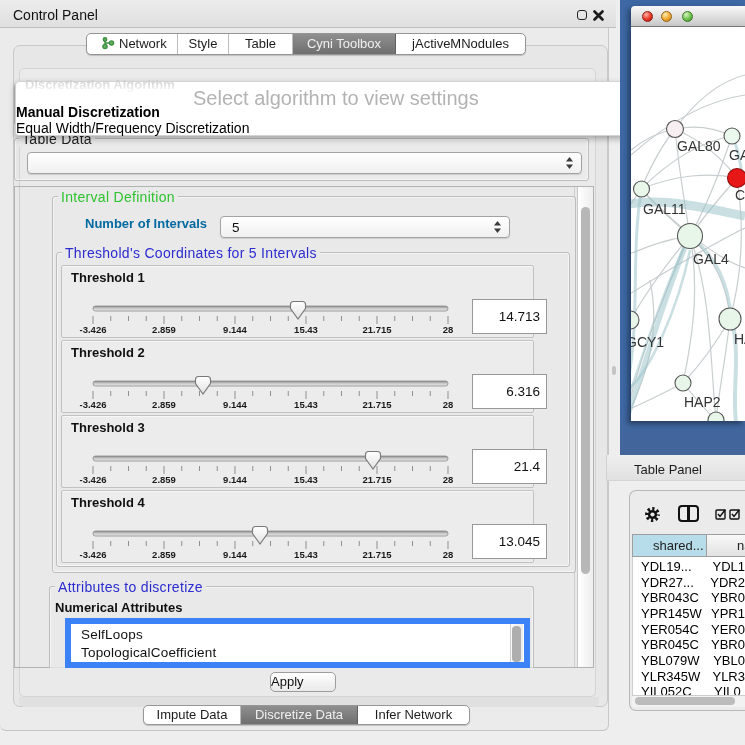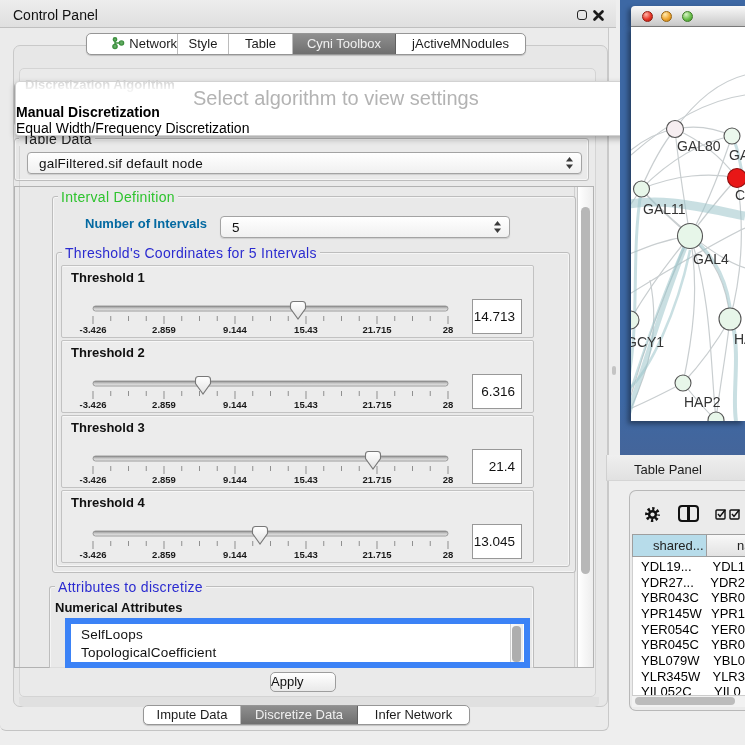--- a/index.html
+++ b/index.html
@@ -8,21 +8,21 @@
 .glabel{position:absolute;font-size:14px;letter-spacing:.3px;line-height:14px;background:#eaeaea;padding:0 3px;color:#222}
 .combo{position:absolute;background:linear-gradient(#ffffff,#f0f0f0);border:1px solid #a3a3a3;border-radius:4px;font-size:13px;color:#111;box-shadow:0 1px 1px rgba(0,0,0,.12)}
 .combo span{position:absolute;left:11px;top:3px;font-size:13.5px;letter-spacing:.2px}
 .updn{position:absolute;right:7px;top:4px}
 .tabbar{position:absolute;display:flex;background:#fff;border:1px solid #969696;border-radius:5px;overflow:hidden;font-size:13px;color:#1c1c1c;text-align:center;box-shadow:0 1px 1px rgba(0,0,0,.18)}
 .tab{border-right:1px solid #bcbcbc;white-space:nowrap}
 .tab:last-child{border-right:none}
 .tabsel{background:linear-gradient(#8f8f8f,#6f6f6f);color:#f0f0f0;border-right-color:#606060}
 .tpanel{position:absolute;left:61px;width:473px;height:73px;border:1px solid #c2c2c2;border-radius:2px;background:#ececec;box-shadow:inset 0 1px 0 rgba(255,255,255,.6)}
 .tptitle{position:absolute;left:9px;top:4px;font-size:13px;font-weight:bold;color:#101010}
-.valbox{position:absolute;left:410px;top:33px;width:50px;height:35px;background:#fff;border:1px solid #989898;font-size:13.5px;color:#111;display:flex;align-items:center;justify-content:flex-end;padding-right:6px}
+.valbox{position:absolute;left:410px;top:33px;width:75px;height:35px;background:#fff;border:1px solid #989898;font-size:13.5px;color:#111;display:flex;align-items:center;justify-content:flex-end;padding-right:6px}
 .b{font-weight:bold}
 .row{display:flex;height:15.66px;line-height:15.7px;font-size:13px;color:#000}
 .c1{width:75px;padding-left:8px}
 .c2{padding-left:6px}
 </style></head><body>
 <div id="stage">
 
 <svg width="0" height="0" style="position:absolute">
       <defs>
 <linearGradient id="trackg" x1="0" y1="0" x2="0" y2="1">
@@ -78,42 +78,41 @@
 <div class="abs" style="left:13px;top:6.5px;font-size:14px;color:#111">Control Panel</div>
 <div class="abs" style="left:577px;top:10px;width:10px;height:10px;border:1.7px solid #222;border-radius:3px"></div>
 <svg class="abs" style="left:592px;top:9px" width="13" height="13">
       <path d="M2.5,2.5 L10.5,10.5 M10.5,2.5 L2.5,10.5" stroke="#1b1b1b" stroke-width="2.7" stroke-linecap="round"></path>
     </svg>
 
 <div class="abs" style="left:13px;top:45px;width:595px;height:662px;background:#e7e7e7;border:1px solid #c9c9c9;border-radius:7px"></div>
 <div class="abs" style="left:19px;top:68px;width:577px;height:629px;background:#eaeaea;border:1px solid #d4d4d4;border-radius:5px"></div>
 
 <div class="tabbar" style="left:86px;top:33px;height:22px;line-height:20px">
-<div class="tab" style="width:91px;padding-left:14px;text-align:right"><svg width="14" height="14" style="vertical-align:-2px;margin-right:4px">
+<div class="tab" style="width:91px;padding-left:14px;text-align:left"><svg width="14" height="14" style="vertical-align:-2px;margin-right:4px">
           <g stroke="#3d8f3f" stroke-width="1.4" fill="#63ad63">
             <line x1="4" y1="3.5" x2="4" y2="11"></line>
             <line x1="4" y1="7" x2="10" y2="7"></line>
             <circle cx="4" cy="3.5" r="1.7"></circle>
             <circle cx="4" cy="10.5" r="2.1"></circle>
             <circle cx="10.5" cy="7" r="2.1"></circle>
           </g>
         </svg>Network</div>
 <div class="tab" style="width:51px">Style</div>
 <div class="tab" style="width:64px">Table</div>
 <div class="tab tabsel" style="width:103px">Cyni Toolbox</div>
 <div class="tab" style="width:129px">jActiveMNodules</div>
 </div>
 
 <div class="grp" style="left:14px;top:83px;width:578px;height:43px;background:#eaeaea"></div>
 <div class="abs" style="left:570px;top:97px;width:16px;height:24px;border-radius:6px;border:2.4px solid #4f93d6;background:#eef4fb;box-shadow:0 0 2px 1px #8cb8e4"></div>
 
 <div class="grp" style="left:14px;top:138px;width:575px;height:43px"></div>
 <div class="glabel" style="left:19px;top:132px">Table Data</div>
 <div class="combo" style="left:27px;top:152px;width:555px;height:22px">
-      <span>galFiltered.sif default node</span>
       <svg class="updn" width="8" height="12">
         <use href="#updown"></use>
       </svg>
     </div>
 
 <div class="abs" style="left:14px;top:186px;width:580px;height:482px;border:1px solid #b2b2b2;background:#e9e9e9"></div>
 <div class="abs" style="left:577px;top:187px;width:16px;height:480px;background:linear-gradient(to right,#ffffff,#ededed);border-left:1px solid #c6c6c6"></div>
 <div class="abs" style="left:581px;top:207px;width:9px;height:367px;background:#b7b7b7;border-radius:5px"></div>
 
 <div class="abs" style="left:19px;top:187px;width:556px;height:480px;border-left:1px solid #cfcfcf;border-right:1px solid #cfcfcf"></div>

